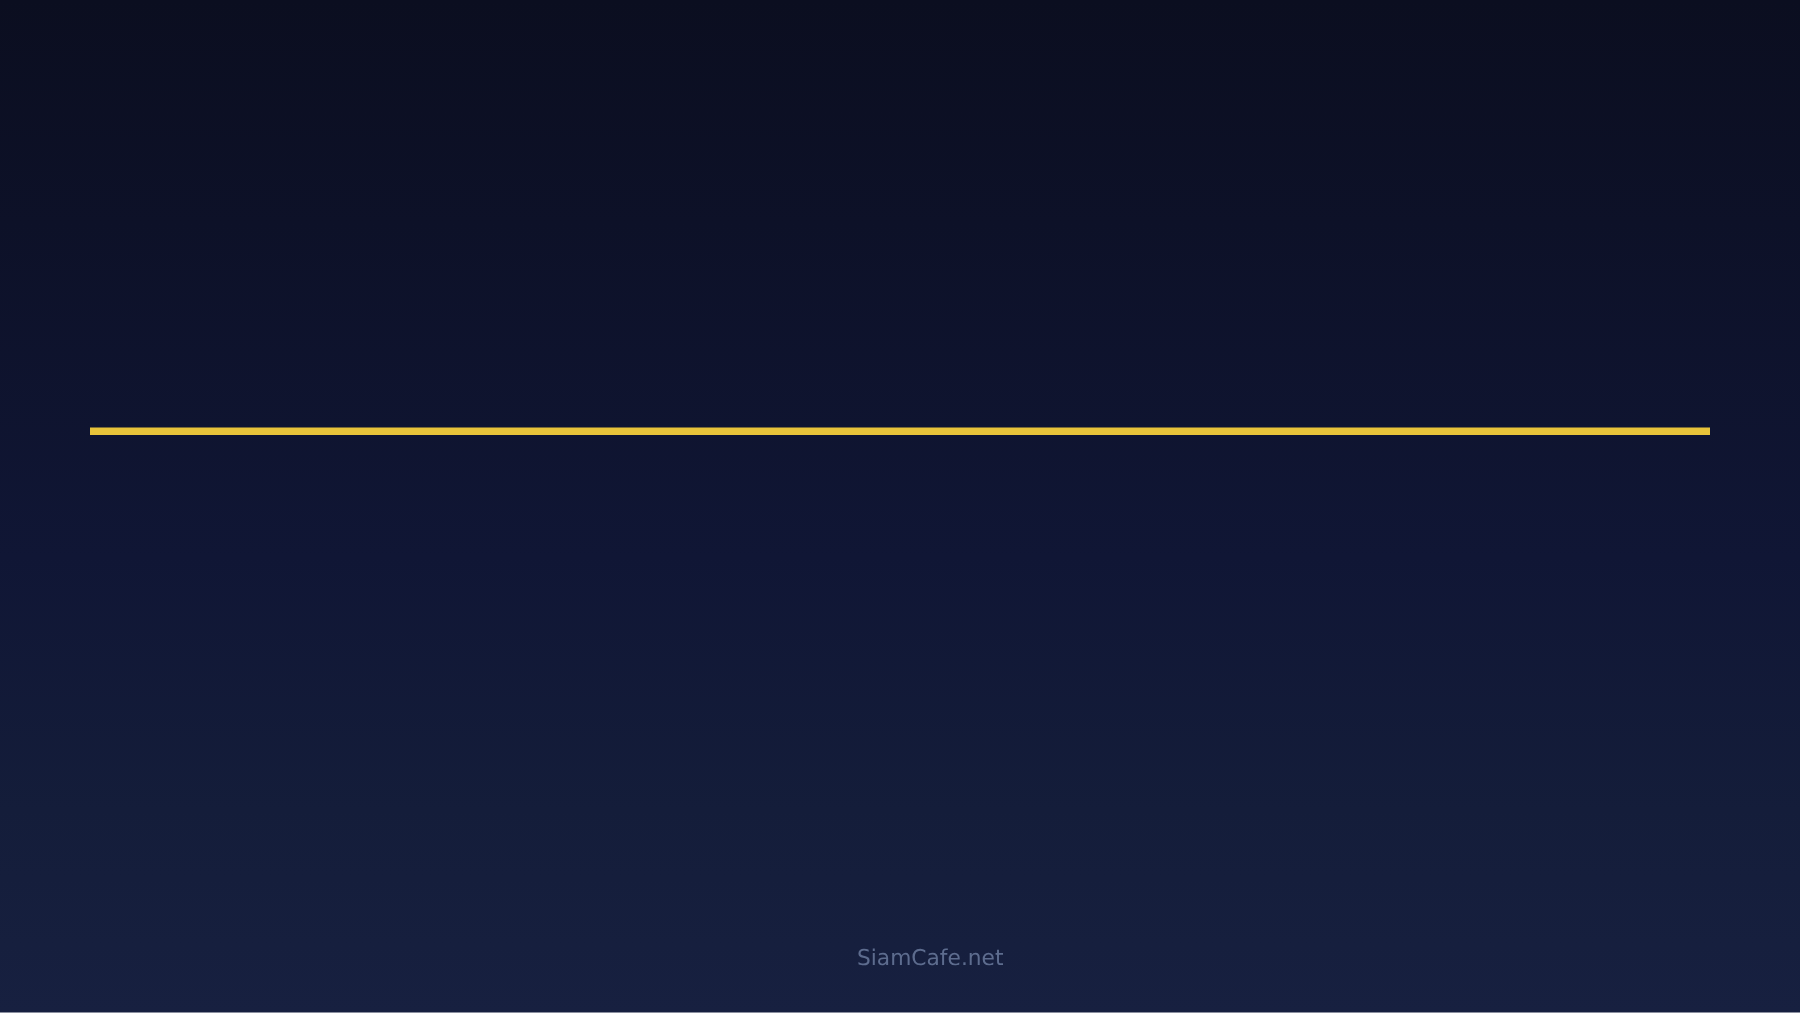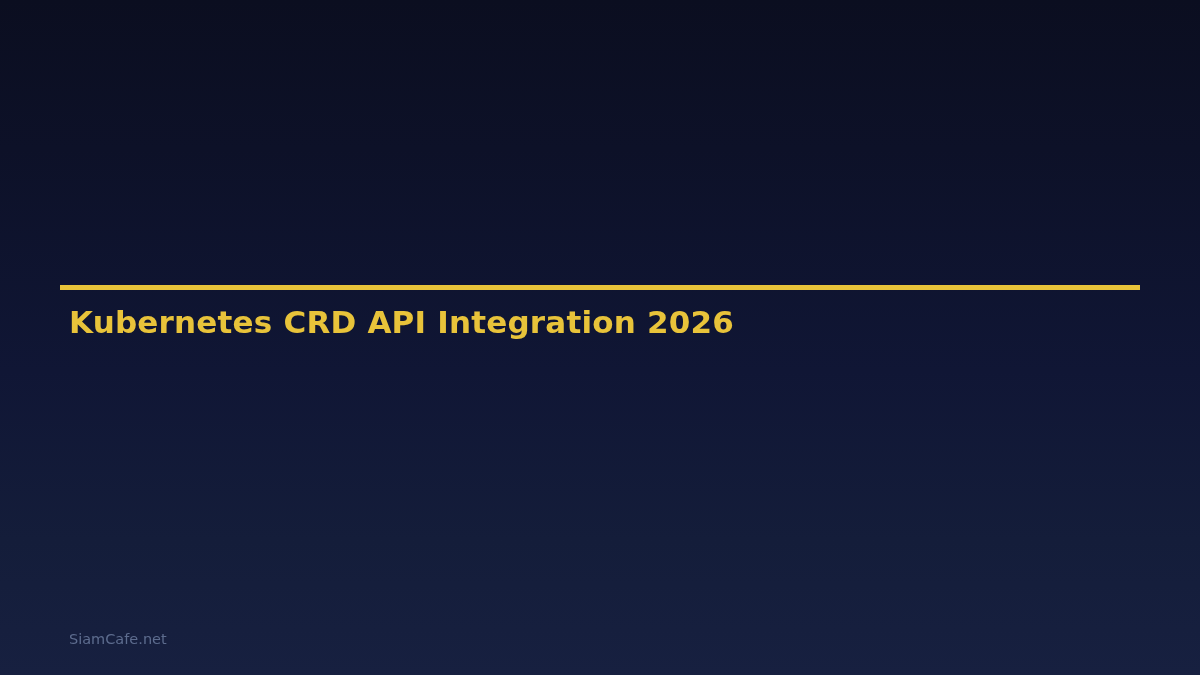--- a/index.html
+++ b/index.html
@@ -56,30 +56,28 @@
   }
   #footer-text {
     margin: 0;
     padding: 0;
     font-family: "DejaVu Sans", "Liberation Sans", sans-serif;
     font-size: 14.5px;
     font-weight: normal;
     line-height: 19px;
     color: #5d6c8e;
     white-space: nowrap;
+    text-align: right;
   }
 </style>
 </head>
 <body>
 
 <div id="slide">
 
   <div id="accent-rule"></div>
 
-  <div id="title-block">
-    <h1 id="slide-title">Kubernetes CRD API Integration 2026</h1>
-  </div>
 
   <div id="footer">
     <p id="footer-text">SiamCafe.net</p>
   </div>
 
 </div>
 
 </body></html>

